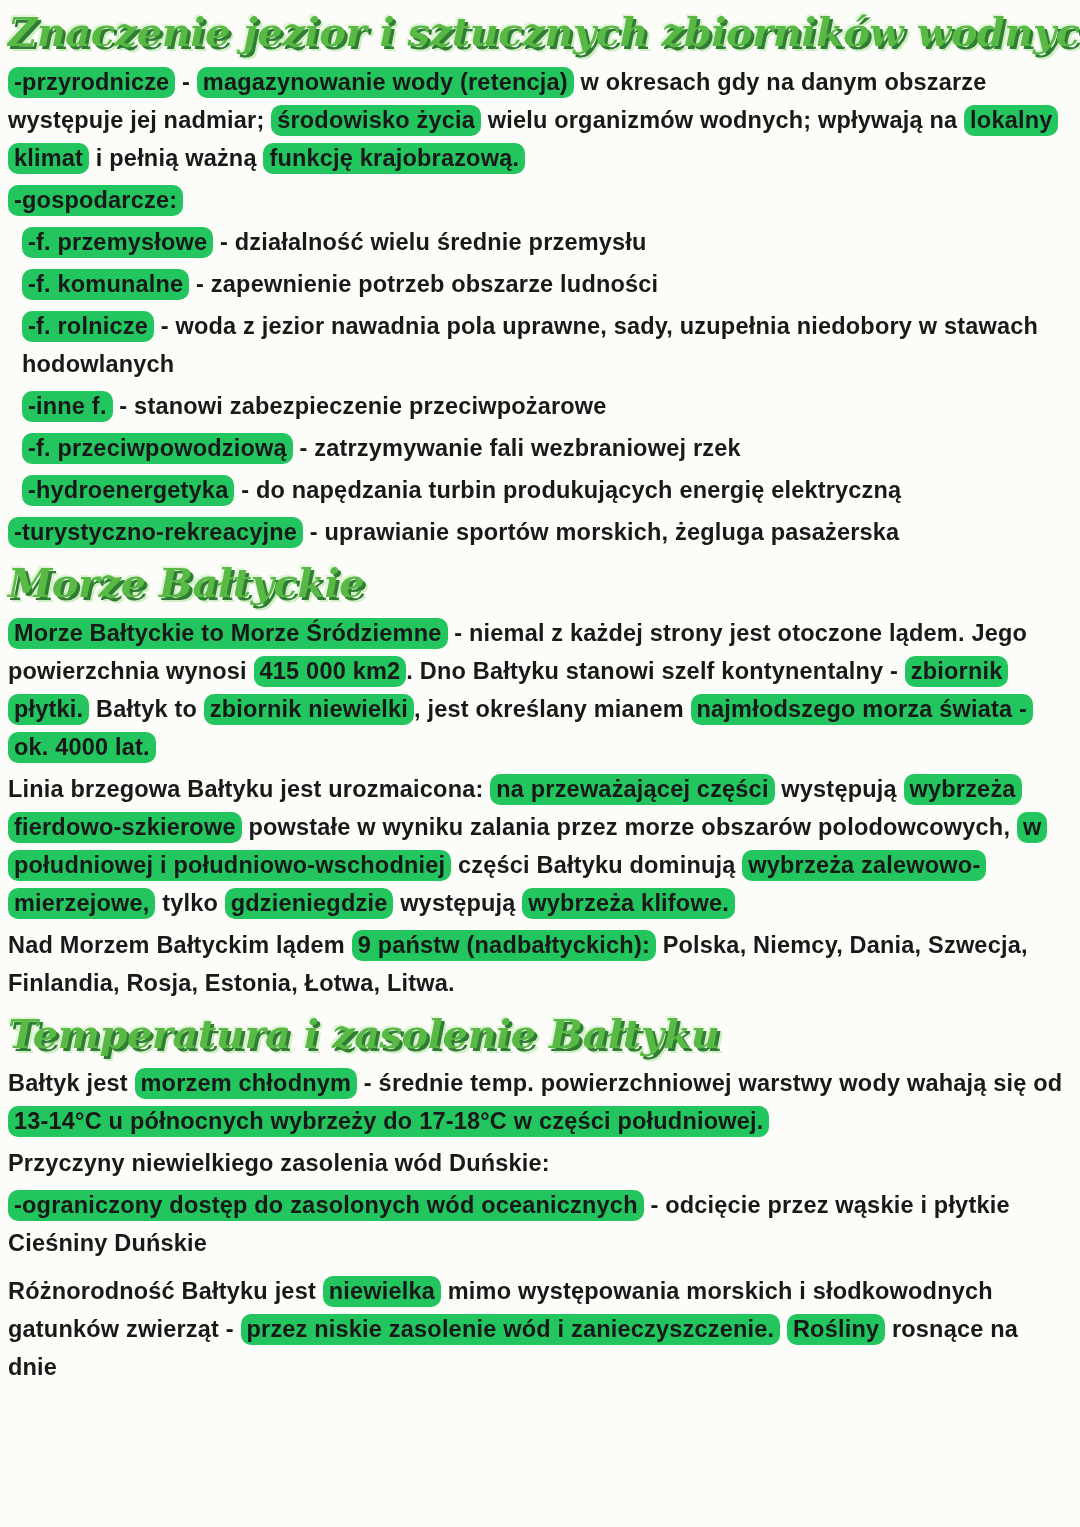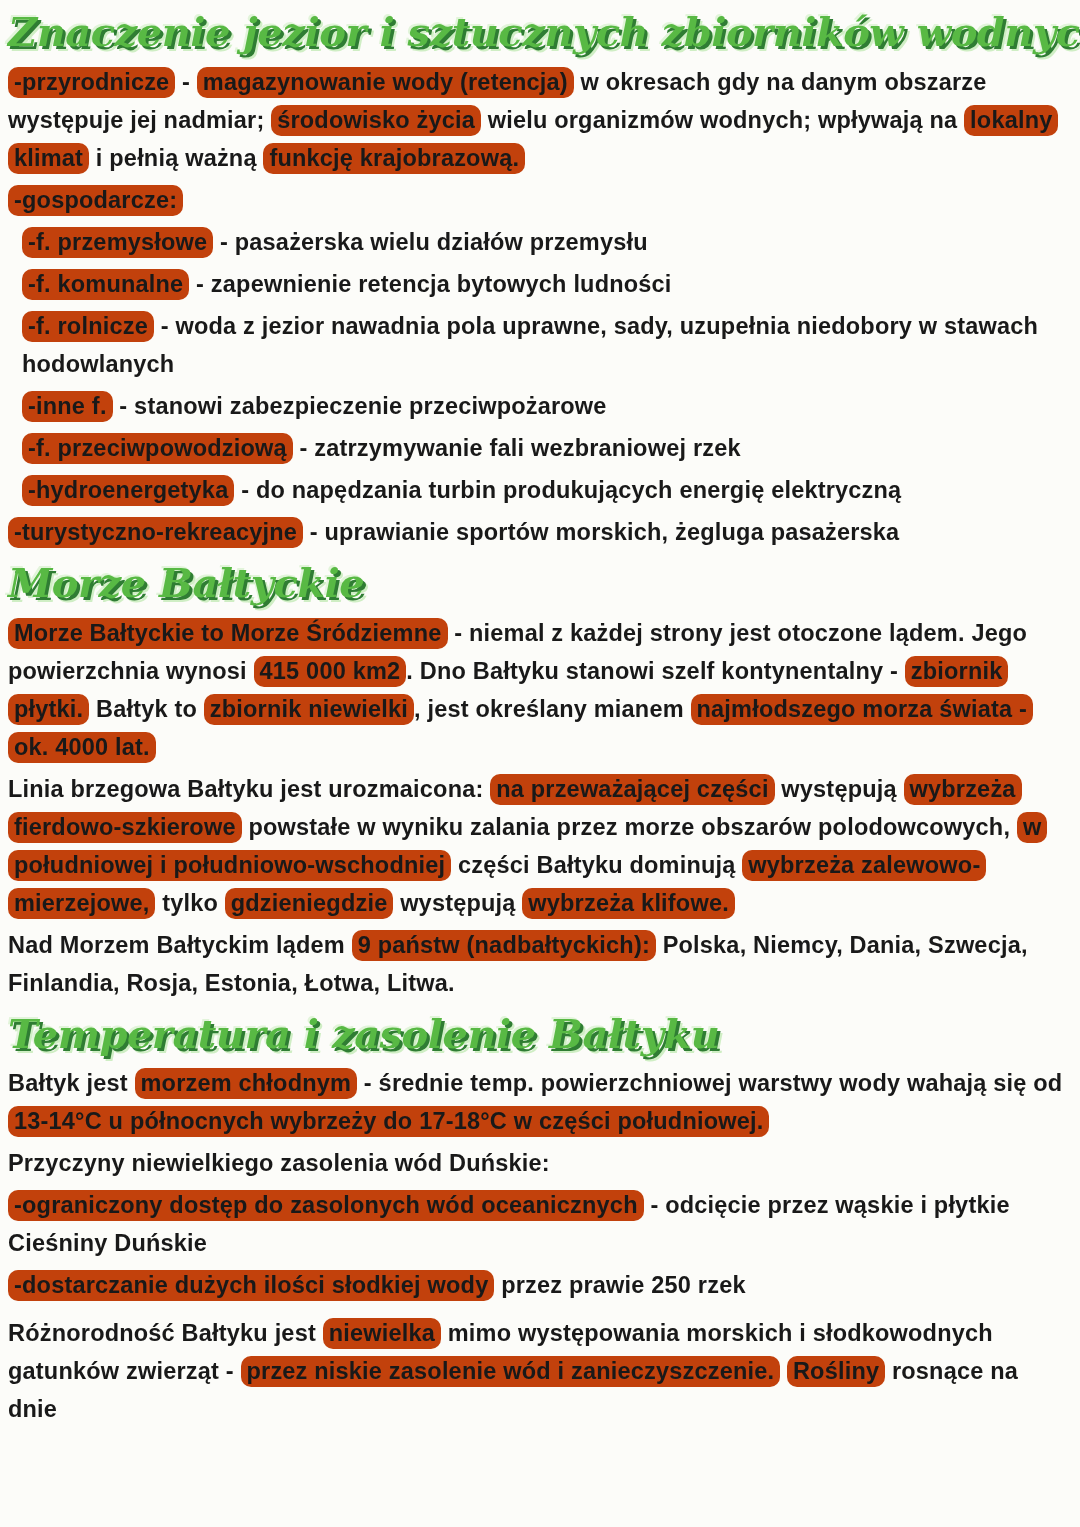--- a/index.html
+++ b/index.html
@@ -33,53 +33,52 @@
   .body-par {
     margin: 0 0 4px 0;
     font-size: 23.5px;
     font-weight: 600;
     line-height: 38px;
     color: #191919;
     letter-spacing: 0.2px;
   }
   .body-par.indent { padding-left: 14px; }
   .hl {
-    background: #c2410c;
+    background: #22c55e;
     border-radius: 10px;
     padding: 2px 6px 3px 6px;
     -webkit-box-decoration-break: clone;
     box-decoration-break: clone;
   }
   .plain { background: transparent; }
 </style>
 </head>
 <body>
 
 <div class="page" id="notes-root">
     <section>
       <h1 class="script-heading">Znaczenie jezior i sztucznych zbiorników wodnych</h1>
       <p class="body-par"><span class="hl">-przyrodnicze</span><span class="plain"> - </span><span class="hl">magazynowanie wody (retencja)</span><span class="plain"> w okresach gdy na danym obszarze występuje jej nadmiar; </span><span class="hl">środowisko życia</span><span class="plain"> wielu organizmów wodnych; wpływają na </span><span class="hl">lokalny klimat</span><span class="plain"> i pełnią ważną </span><span class="hl">funkcję krajobrazową.</span></p>
       <p class="body-par"><span class="hl">-gospodarcze:</span></p>
-      <p class="body-par indent"><span class="hl">-f. przemysłowe</span><span class="plain"> - pasażerska wielu działów przemysłu</span></p>
-      <p class="body-par indent"><span class="hl">-f. komunalne</span><span class="plain"> - zapewnienie retencja bytowych ludności</span></p>
+      <p class="body-par indent"><span class="hl">-f. przemysłowe</span><span class="plain"> - działalność wielu średnie przemysłu</span></p>
+      <p class="body-par indent"><span class="hl">-f. komunalne</span><span class="plain"> - zapewnienie potrzeb obszarze ludności</span></p>
       <p class="body-par indent"><span class="hl">-f. rolnicze</span><span class="plain"> - woda z jezior nawadnia pola uprawne, sady, uzupełnia niedobory w stawach hodowlanych</span></p>
       <p class="body-par indent"><span class="hl">-inne f.</span><span class="plain"> - stanowi zabezpieczenie przeciwpożarowe</span></p>
       <p class="body-par indent"><span class="hl">-f. przeciwpowodziową</span><span class="plain"> - zatrzymywanie fali wezbraniowej rzek</span></p>
       <p class="body-par indent"><span class="hl">-hydroenergetyka</span><span class="plain"> - do napędzania turbin produkujących energię elektryczną</span></p>
       <p class="body-par"><span class="hl">-turystyczno-rekreacyjne</span><span class="plain"> - uprawianie sportów morskich, żegluga pasażerska</span></p>
     </section>
     <section>
       <h1 class="script-heading">Morze Bałtyckie</h1>
       <p class="body-par"><span class="hl">Morze Bałtyckie to Morze Śródziemne</span><span class="plain"> - niemal z każdej strony jest otoczone lądem. Jego powierzchnia wynosi </span><span class="hl">415 000 km2</span><span class="plain">. Dno Bałtyku stanowi szelf kontynentalny - </span><span class="hl">zbiornik płytki.</span><span class="plain"> Bałtyk to </span><span class="hl">zbiornik niewielki</span><span class="plain">, jest określany mianem </span><span class="hl">najmłodszego morza świata - ok. 4000 lat.</span></p>
       <p class="body-par"><span class="plain">Linia brzegowa Bałtyku jest urozmaicona: </span><span class="hl">na przeważającej części</span><span class="plain"> występują </span><span class="hl">wybrzeża fierdowo-szkierowe</span><span class="plain"> powstałe w wyniku zalania przez morze obszarów polodowcowych, </span><span class="hl">w południowej i południowo-wschodniej</span><span class="plain"> części Bałtyku dominują </span><span class="hl">wybrzeża zalewowo-mierzejowe,</span><span class="plain"> tylko </span><span class="hl">gdzieniegdzie</span><span class="plain"> występują </span><span class="hl">wybrzeża klifowe.</span></p>
       <p class="body-par"><span class="plain">Nad Morzem Bałtyckim lądem </span><span class="hl">9 państw (nadbałtyckich):</span><span class="plain"> Polska, Niemcy, Dania, Szwecja, Finlandia, Rosja, Estonia, Łotwa, Litwa.</span></p>
     </section>
     <section>
       <h1 class="script-heading">Temperatura i zasolenie Bałtyku</h1>
       <p class="body-par"><span class="plain">Bałtyk jest </span><span class="hl">morzem chłodnym</span><span class="plain"> - średnie temp. powierzchniowej warstwy wody wahają się od </span><span class="hl">13-14°C u północnych wybrzeży do 17-18°C w części południowej.</span></p>
       <p class="body-par"><span class="plain">Przyczyny niewielkiego zasolenia wód Duńskie:</span></p>
       <p class="body-par"><span class="hl">-ograniczony dostęp do zasolonych wód oceanicznych</span><span class="plain"> - odcięcie przez wąskie i płytkie Cieśniny Duńskie</span></p>
-      <p class="body-par"><span class="hl">-dostarczanie dużych ilości słodkiej wody</span><span class="plain"> przez prawie 250 rzek</span></p>
     </section>
     <section>
       <p class="body-par"><span class="plain">Różnorodność Bałtyku jest </span><span class="hl">niewielka</span><span class="plain"> mimo występowania morskich i słodkowodnych gatunków zwierząt - </span><span class="hl">przez niskie zasolenie wód i zanieczyszczenie.</span><span class="plain"> </span><span class="hl">Rośliny</span><span class="plain"> rosnące na dnie </span></p>
     </section>
   </div>
 
 </body></html>

